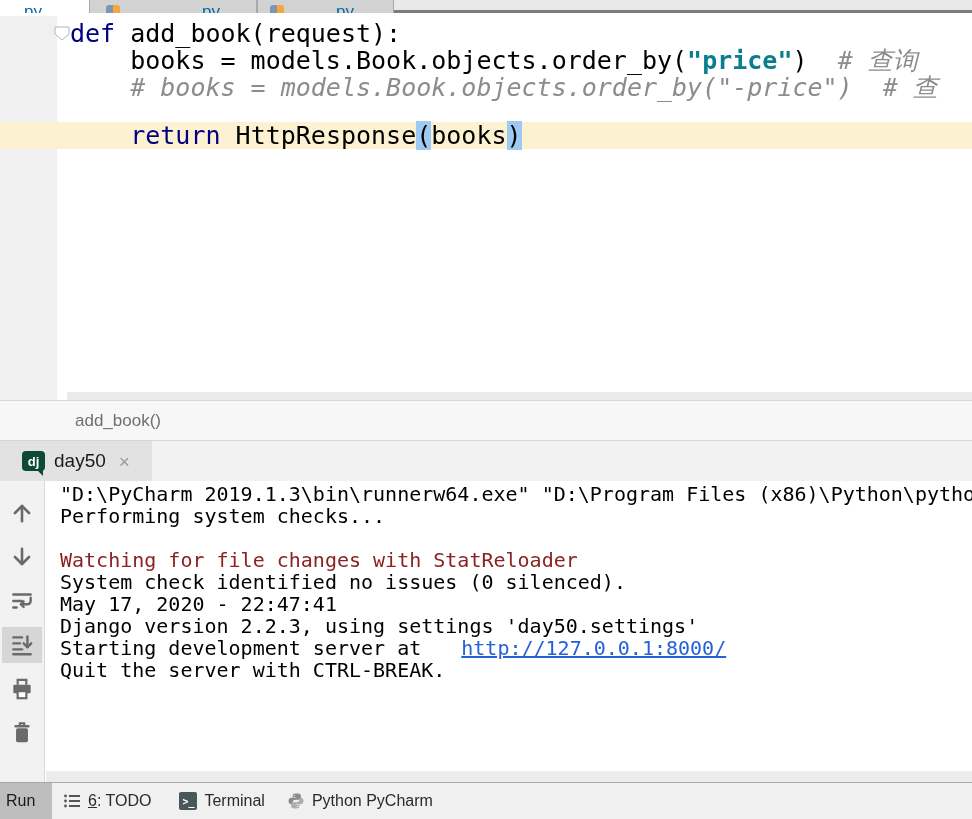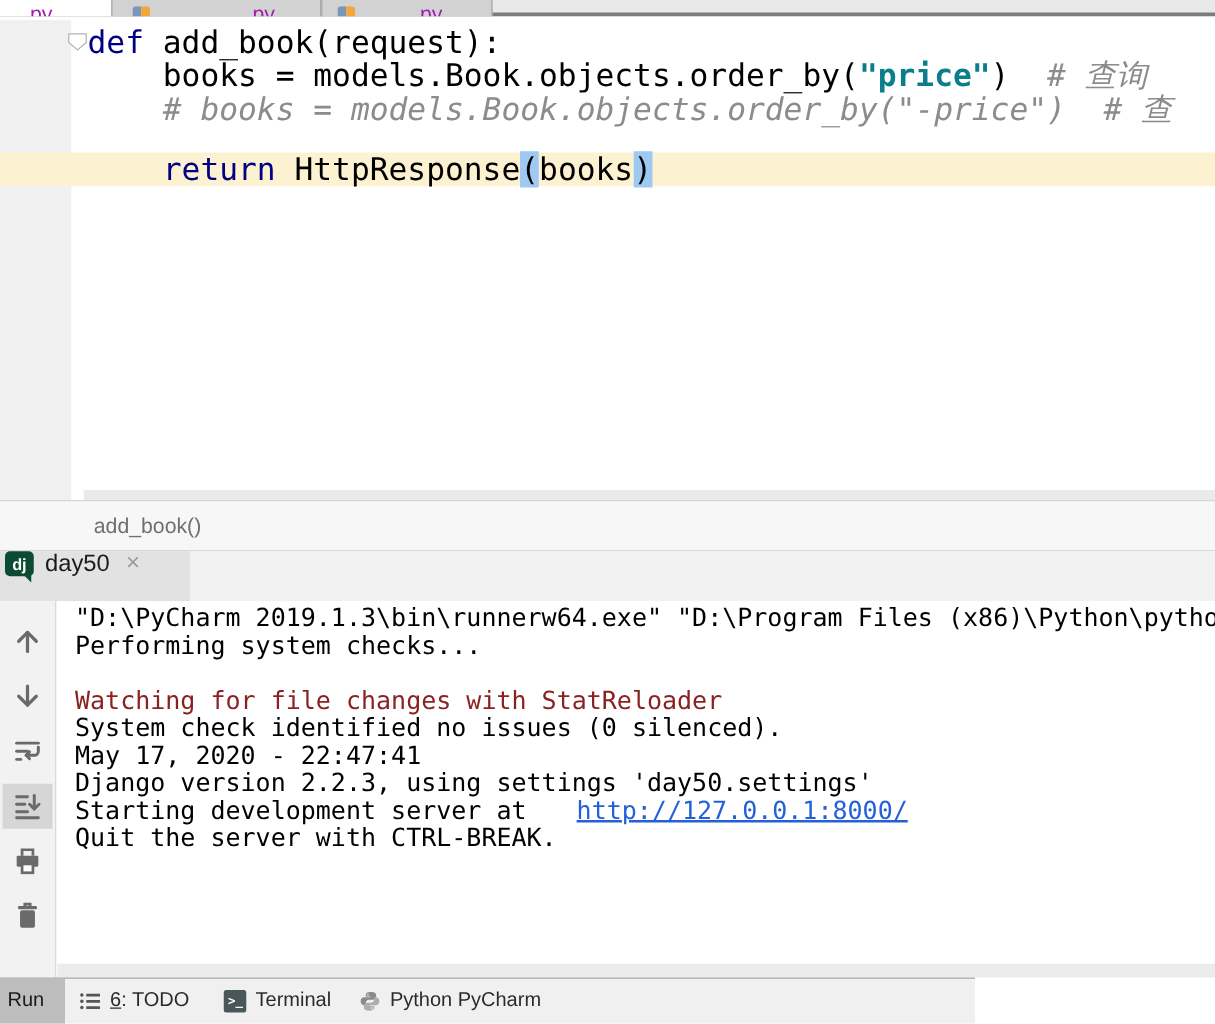--- a/index.html
+++ b/index.html
@@ -7,21 +7,21 @@
   body { position:relative; background:#fff; font-family:"Liberation Sans",sans-serif; }
 
   
   .tabbar { position:absolute; left:0; top:0; width:972px; height:13px;
             background:#e9e9e9; border-bottom:3px solid #7c7c7c; display:flex; }
   .etab { height:13px; overflow:hidden; display:flex; align-items:flex-end; position:relative; }
   .etab.sel { background:#ffffff; width:89px; }
   .etab.gray { background:#d2d2d2; border-left:1px solid #a8a8a8; border-right:1px solid #a8a8a8; }
   .etab.t2 { width:168px; }
   .etab.t3 { width:137px; }
-  .etab .lbl { font-size:17px; color:#a21caf; margin-bottom:-9px; }
+  .etab .lbl { font-size:17px; color:#0369a1; margin-bottom:-9px; }
   .etab.sel .lbl { margin-left:24px; }
   .pyicon-frag { width:14px; height:14px; margin-bottom:-6px; border-radius:3px; overflow:hidden; display:flex; }
   .pyicon-frag i { display:block; width:7px; height:14px; }
   .pyicon-frag .b { background:#7a97b8; }
   .pyicon-frag .y { background:#f2a63c; }
   .etab.t2 .pyicon-frag { margin-left:16px; } .etab.t2 .lbl { margin-left:82px; }
   .etab.t3 .pyicon-frag { margin-left:12px; } .etab.t3 .lbl { margin-left:52px; }
 
   
   .editor { position:absolute; left:0; top:16px; width:972px; height:384px; background:#fff; }
@@ -40,21 +40,21 @@
   .editor-hscroll { position:absolute; left:67px; right:0; bottom:0; height:8px; background:#eaeaea; }
 
   
   .breadcrumb { position:absolute; left:0; top:400px; width:972px; height:41px; background:#f7f7f7;
                 border-top:1px solid #d6d6d6; border-bottom:1px solid #d6d6d6;
                 display:flex; align-items:center; }
   .breadcrumb .crumb { margin-left:75px; font-size:17px; color:#6f6f6f; }
 
   
   .runtabs { position:absolute; left:0; top:441px; width:972px; height:40px; background:#f2f2f2; }
-  .runtab { width:152px; height:40px; background:#e2e2e2; display:flex; padding-left:4px; }
+  .runtab { width:152px; height:40px; background:#e2e2e2; display:flex; align-items:center; padding-left:22px; }
   .dj { position:relative; width:23px; height:20px; background:#0C4B33; border-radius:4px;
         color:#fff; font-weight:bold; font-size:13px; display:flex; align-items:center; justify-content:center; }
   .dj::after { content:""; position:absolute; right:2px; bottom:-5px;
                border-top:6px solid #0C4B33; border-left:6px solid transparent; }
   .runtab .rlbl { margin-left:9px; font-size:19px; color:#1a1a1a; }
   .runtab .close { margin-left:13px; font-size:19px; color:#9a9a9a; line-height:19px; }
 
   
   .console { position:absolute; left:0; top:481px; width:972px; height:301px; background:#fff; }
   .ctoolbar { position:absolute; left:0; top:0; width:45px; height:100%; background:#f2f2f2;
@@ -64,21 +64,21 @@
   .cbtn.on { background:#d6d6d6; }
   .cout { position:absolute; left:46px; top:0; right:0; bottom:0;
           font-family:"DejaVu Sans Mono","Liberation Mono",monospace;
           font-size:20px; line-height:22px; white-space:pre; padding:2px 0 0 14px; overflow:hidden; }
   .console-line { min-height:22px; }
   .tok-err { color:#8b2222; }
   .tok-link { color:#2460d8; text-decoration:underline;margin-left:28px; }
   .console-hscroll { position:absolute; left:46px; right:0; bottom:0; height:11px; background:#ececec; }
 
   
-  .statusbar { position:absolute; left:0; top:782px; width:780px; height:37px; background:#f0f0f0;
+  .statusbar { position:absolute; left:0; top:782px; width:972px; height:37px; background:#f0f0f0;
                border-top:1px solid #a8a8a8; display:flex; align-items:center; }
   .runbtn { width:52px; height:36px; background:#bdbdbd; display:flex; align-items:center;
             font-size:16px; color:#1a1a1a; padding-left:6px; }
   .twbtn { display:flex; align-items:center; font-size:16px; color:#2b2b2b; }
   .twbtn .ic { margin-right:7px; display:flex; }
   .twbtn.todo { margin-left:11px; }
   .twbtn.term { margin-left:28px; }
   .twbtn.pyc  { margin-left:22px; }
   .u { text-decoration:underline; }
   .termicon { width:18px; height:18px; background:#49565a; border-radius:2px; color:#fff;

